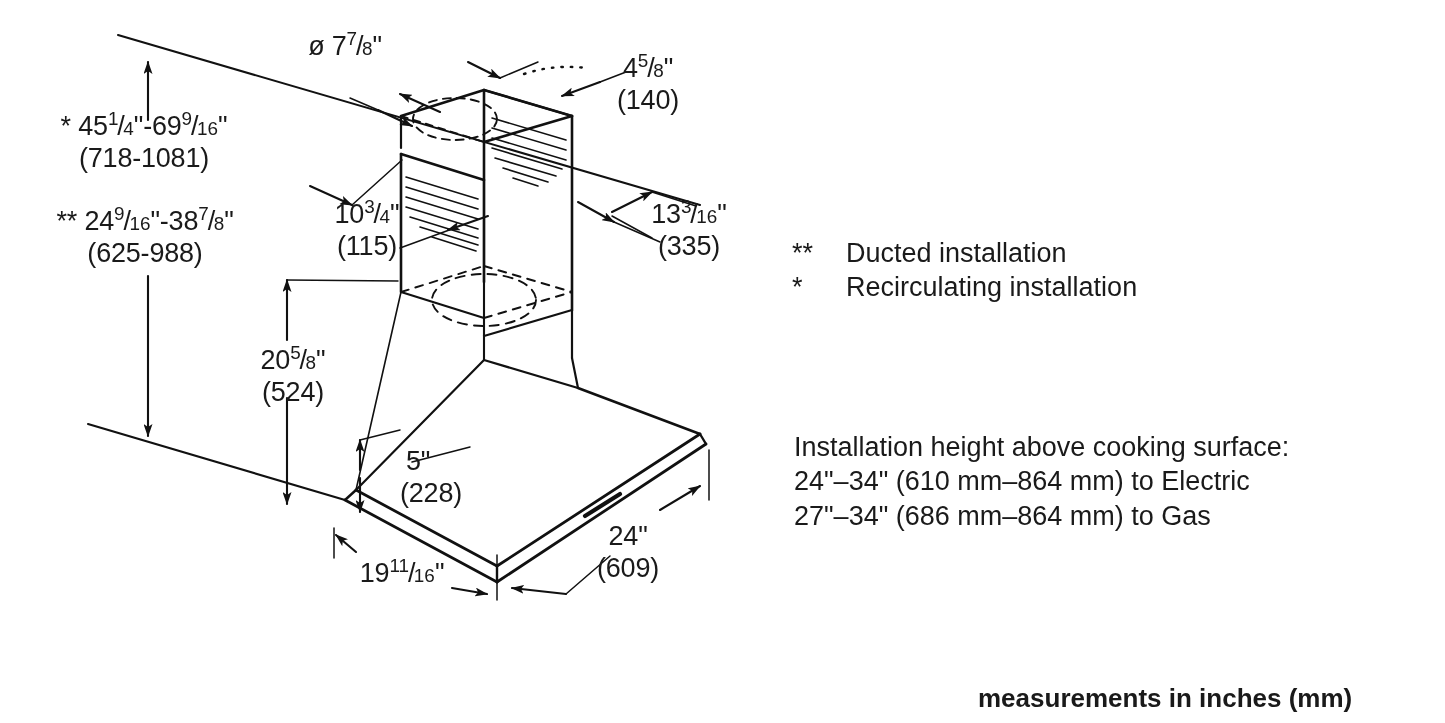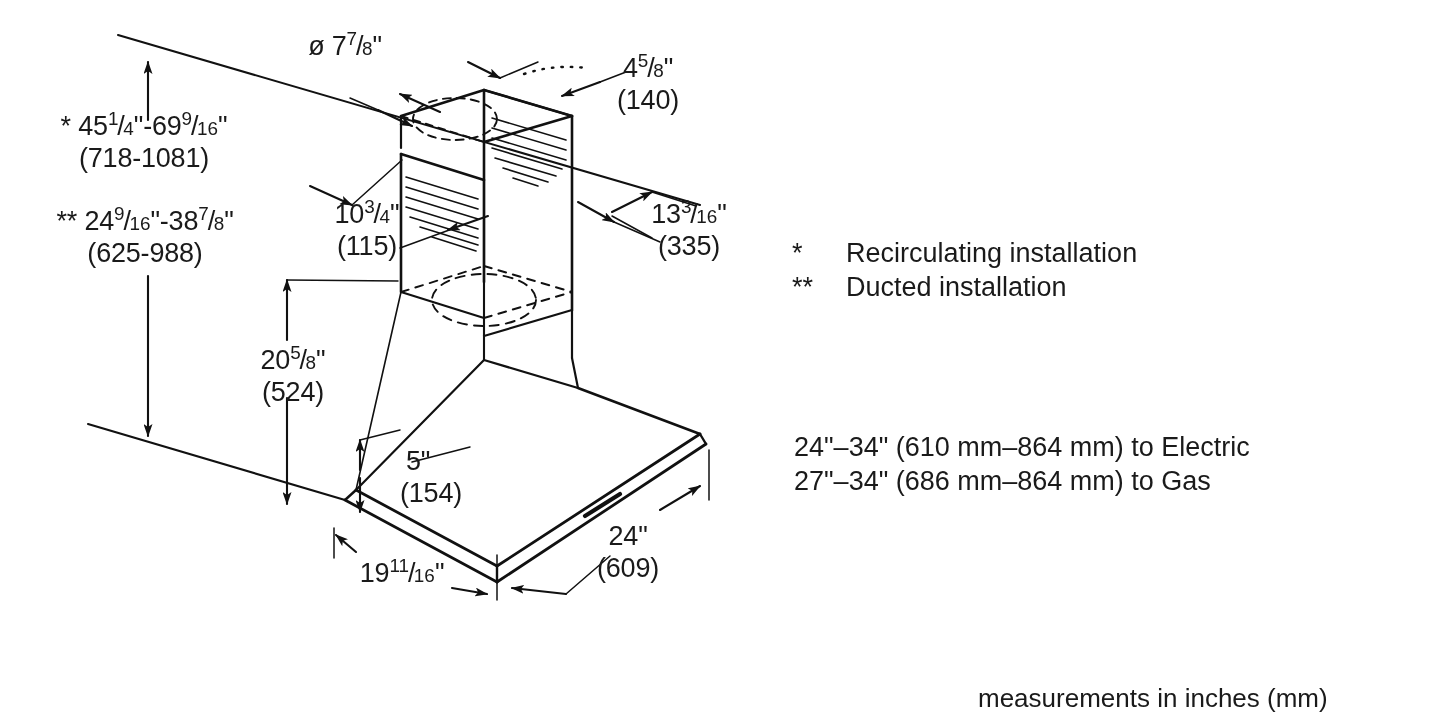--- a/index.html
+++ b/index.html
@@ -84,20 +84,21 @@
     display: inline-block;
     width: 54px;
     vertical-align: top;
   }
   .footer {
     position: absolute;
     font-family: "Liberation Sans", sans-serif;
     font-size: 26px;
     color: #1a1a1a;
     white-space: nowrap;
+    font-weight: bold;
   }
 </style>
 </head>
 <body>
 
 <div id="sheet">
 
   <svg id="drawing" viewBox="0 0 1445 723">
     <defs>
       <marker id="arrH" markerWidth="13" markerHeight="9" refX="12" refY="4.5" orient="auto" markerUnits="userSpaceOnUse">
@@ -295,45 +296,46 @@
     <span class="ln">
       <span>20</span><span class="fr"><span class="num">5</span><span class="sl">/</span><span class="den">8</span></span><span>"</span>
     </span>
     <span class="ln">(524)</span>
   </div>
 
   <div class="dim" style="left:400px; top:446px; width:130px;">
     <span class="ln" style="padding-left:6px;">
       <span>5</span><span>"</span>
     </span>
-    <span class="ln">(154)</span>
+    <span class="ln">(228)</span>
   </div>
 
   <div class="dim ctr" style="left:322px; top:555px; width:160px;">
     <span class="ln">
       <span>19</span><span class="fr"><span class="num">11</span><span class="sl">/</span><span class="den">16</span></span><span>"</span>
     </span>
   </div>
 
   <div class="dim ctr" style="left:568px; top:521px; width:120px;">
     <span class="ln">
       <span>24</span><span>"</span>
     </span>
     <span class="ln">(609)</span>
   </div>
 
   <div class="legend" style="left:792px; top:236px;">
     <span class="row">
+      <span class="mark">**</span><span>Ducted installation</span>
+    </span>
+    <span class="row">
       <span class="mark">*</span><span>Recirculating installation</span>
     </span>
-    <span class="row">
-      <span class="mark">**</span><span>Ducted installation</span>
-    </span>
   </div>
 
   <div class="note" style="left:794px; top:430px;">
+    <span class="ln">Installation height above cooking surface:</span>
     <span class="ln">24"–34" (610 mm–864 mm) to Electric</span>
     <span class="ln">27"–34" (686 mm–864 mm) to Gas</span>
   </div>
 
   <div class="footer" style="left:978px; top:683px;">measurements in inches (mm)</div>
 
 </div>
 
 </body></html>

